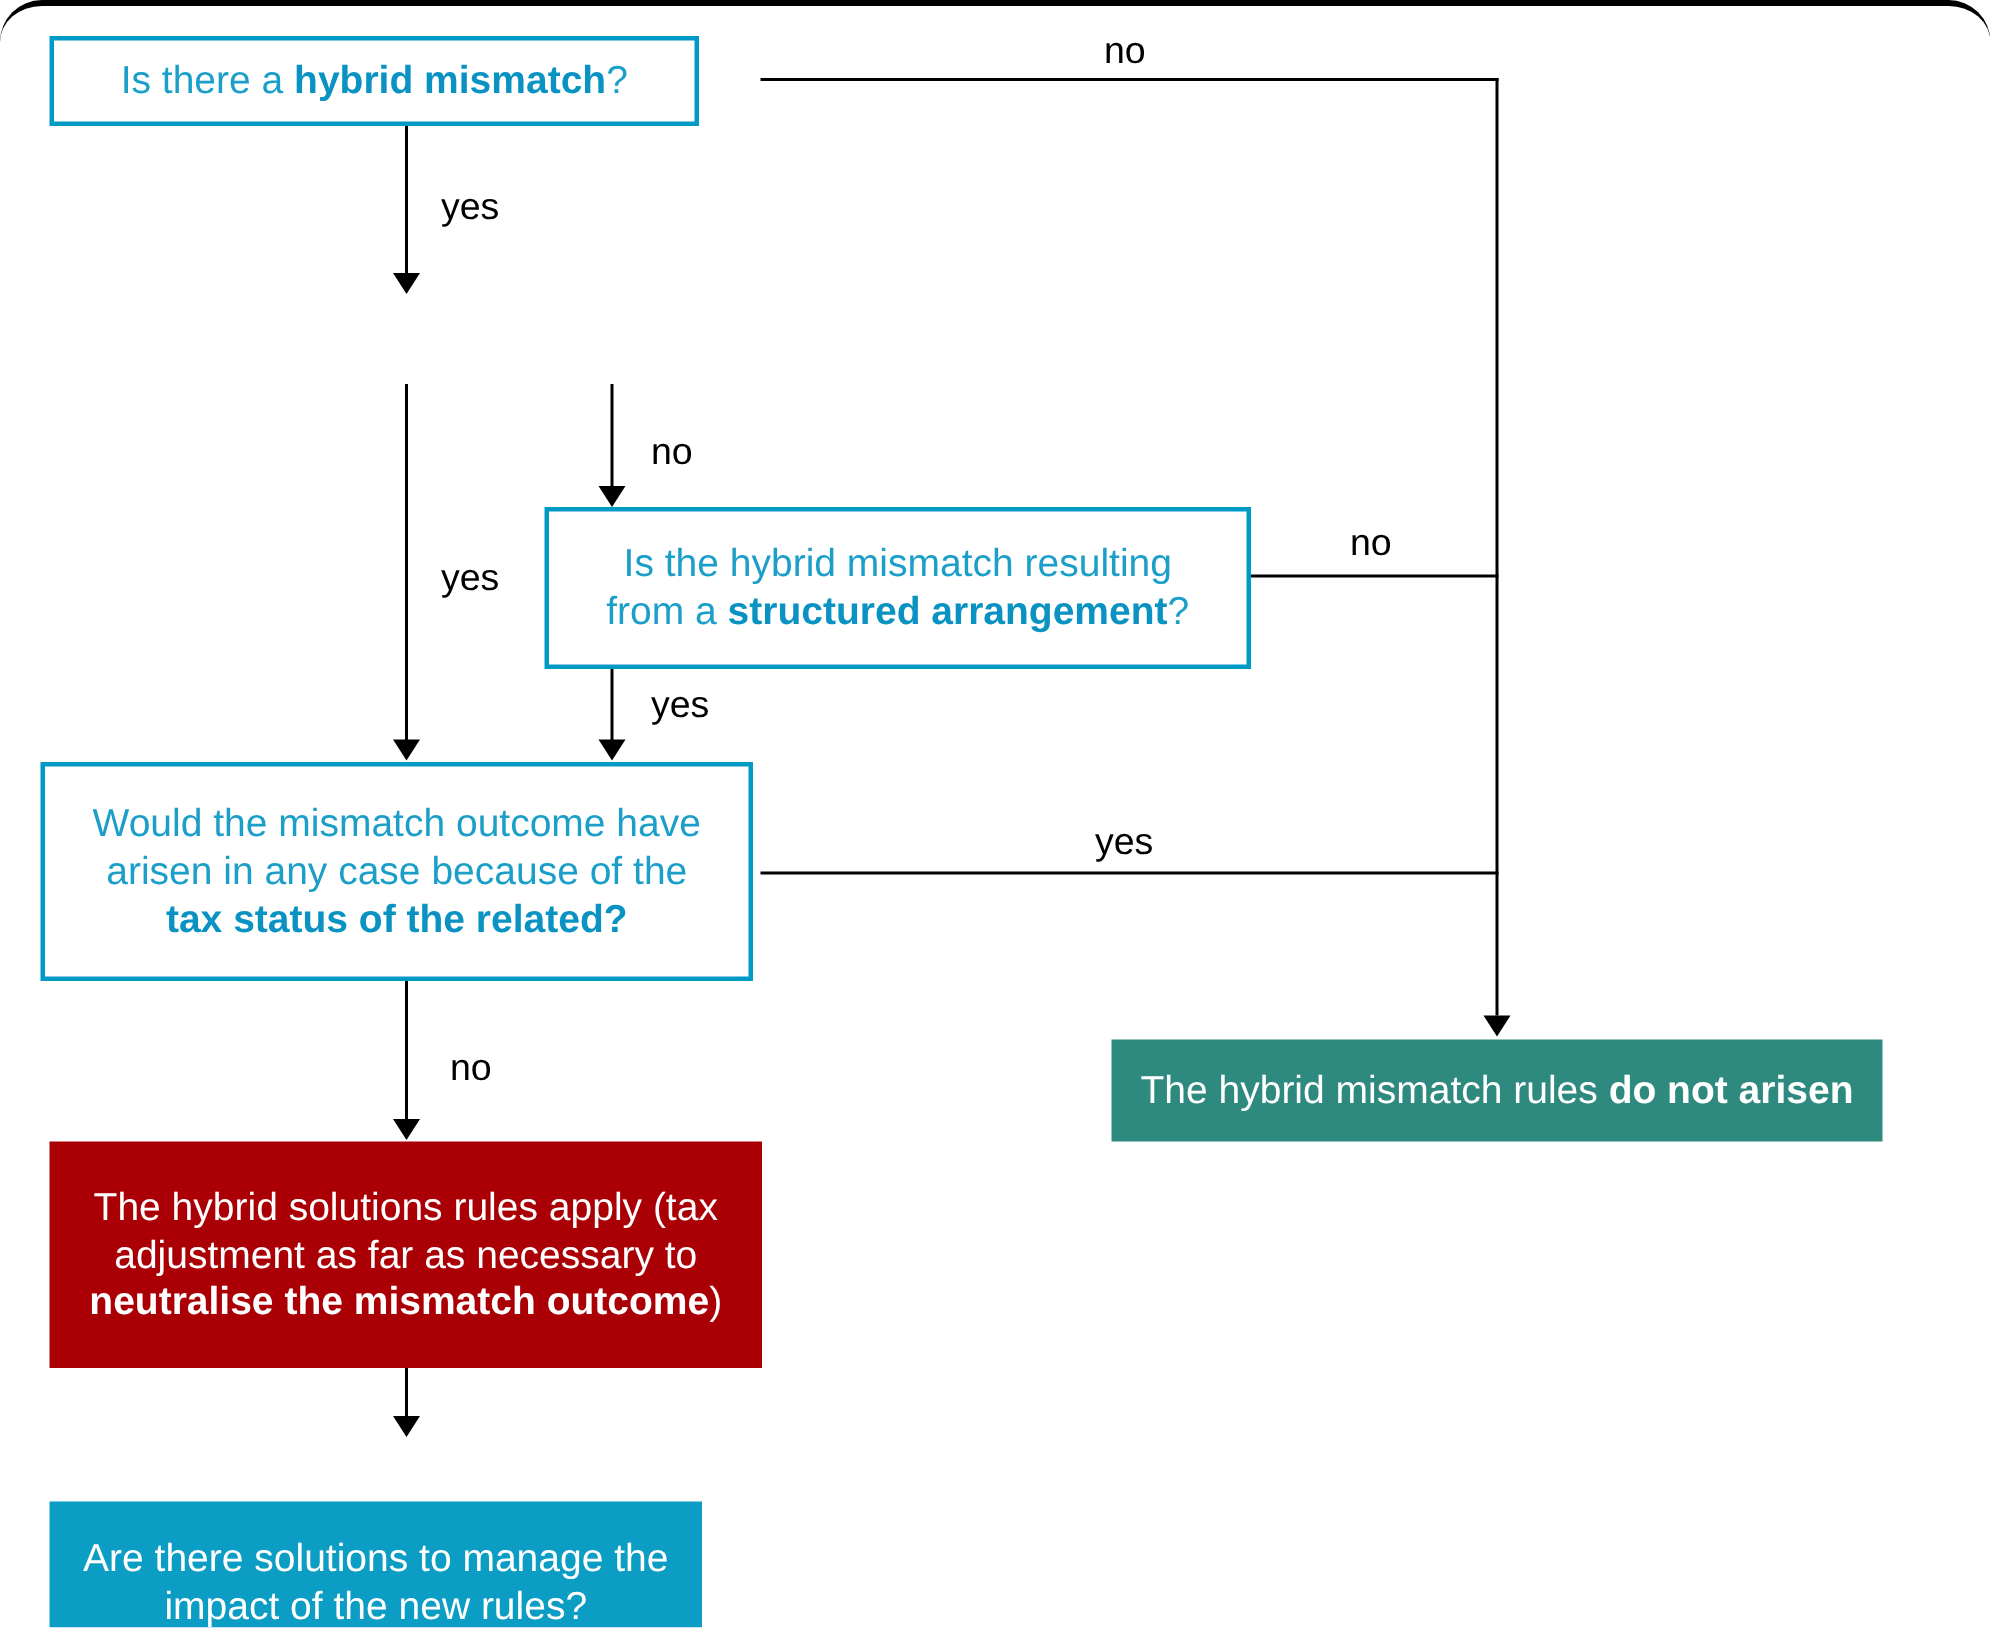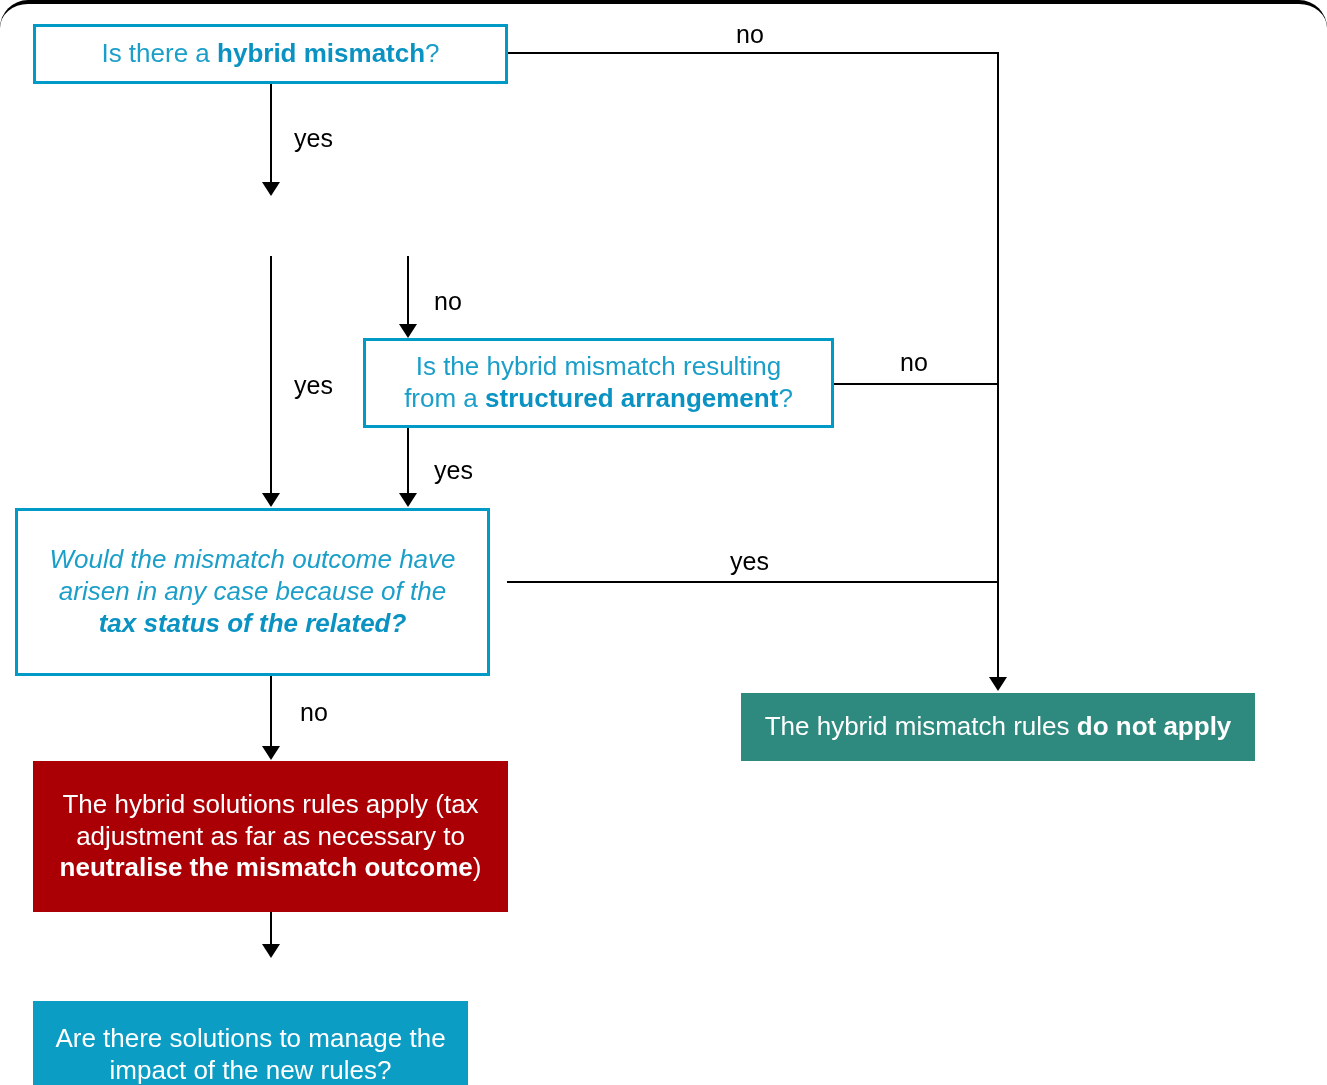--- a/index.html
+++ b/index.html
@@ -129,35 +129,35 @@
   <div class="edge-label" style="left:294px; top:367px;">yes</div>
 
   <div class="edge-label" style="left:900px; top:344px;">no</div>
 
   <div class="edge-label" style="left:434px; top:452px;">yes</div>
 
   <div class="edge-label" style="left:730px; top:543px;">yes</div>
 
   <div class="edge-label" style="left:300px; top:694px;">no</div>
 
-  <div class="node decision" style="left:33px; top:20px; width:475px; height:60px;">
+  <div class="node decision" style="left:33px; top:20px; width:433px; height:60px;">
     <span class="txt"><span>Is there a </span><b>hybrid mismatch</b><span>?</span></span>
   </div>
 
 
-  <div class="node decision" style="left:363px; top:334px; width:471px; height:90px;">
+  <div class="node decision" style="left:363px; top:334px; width:471px; height:108px;">
     <span class="txt"><span>Is the hybrid mismatch resulting</span><br><span>from a </span><b>structured arrangement</b><span>?</span></span>
   </div>
 
-  <div class="node decision" style="left:15px; top:504px; width:475px; height:168px;font-style:italic;">
+  <div class="node decision" style="left:27px; top:504px; width:475px; height:146px;">
     <span class="txt"><span>Would the mismatch outcome have</span><br><span>arisen in any case because of the</span><br><b>tax status of the related?</b></span>
   </div>
 
   <div class="node terminal fill-teal" style="left:741px; top:689px; width:514px; height:68px;">
-    <span class="txt"><span>The hybrid mismatch rules </span><b>do not apply</b></span>
+    <span class="txt"><span>The hybrid mismatch rules </span><b>do not arisen</b></span>
   </div>
 
   <div class="node terminal fill-red" style="left:33px; top:757px; width:475px; height:151px;">
     <span class="txt"><span>The hybrid solutions rules apply (tax</span><br><span>adjustment as far as necessary to</span><br><b>neutralise the mismatch outcome</b><span>)</span></span>
   </div>
 
   <div class="node terminal fill-cyan" style="left:33px; top:997px; width:435px; height:108px;">
     <span class="txt"><span>Are there solutions to manage the</span><br><span>impact of the new rules?</span></span>
   </div>
 

